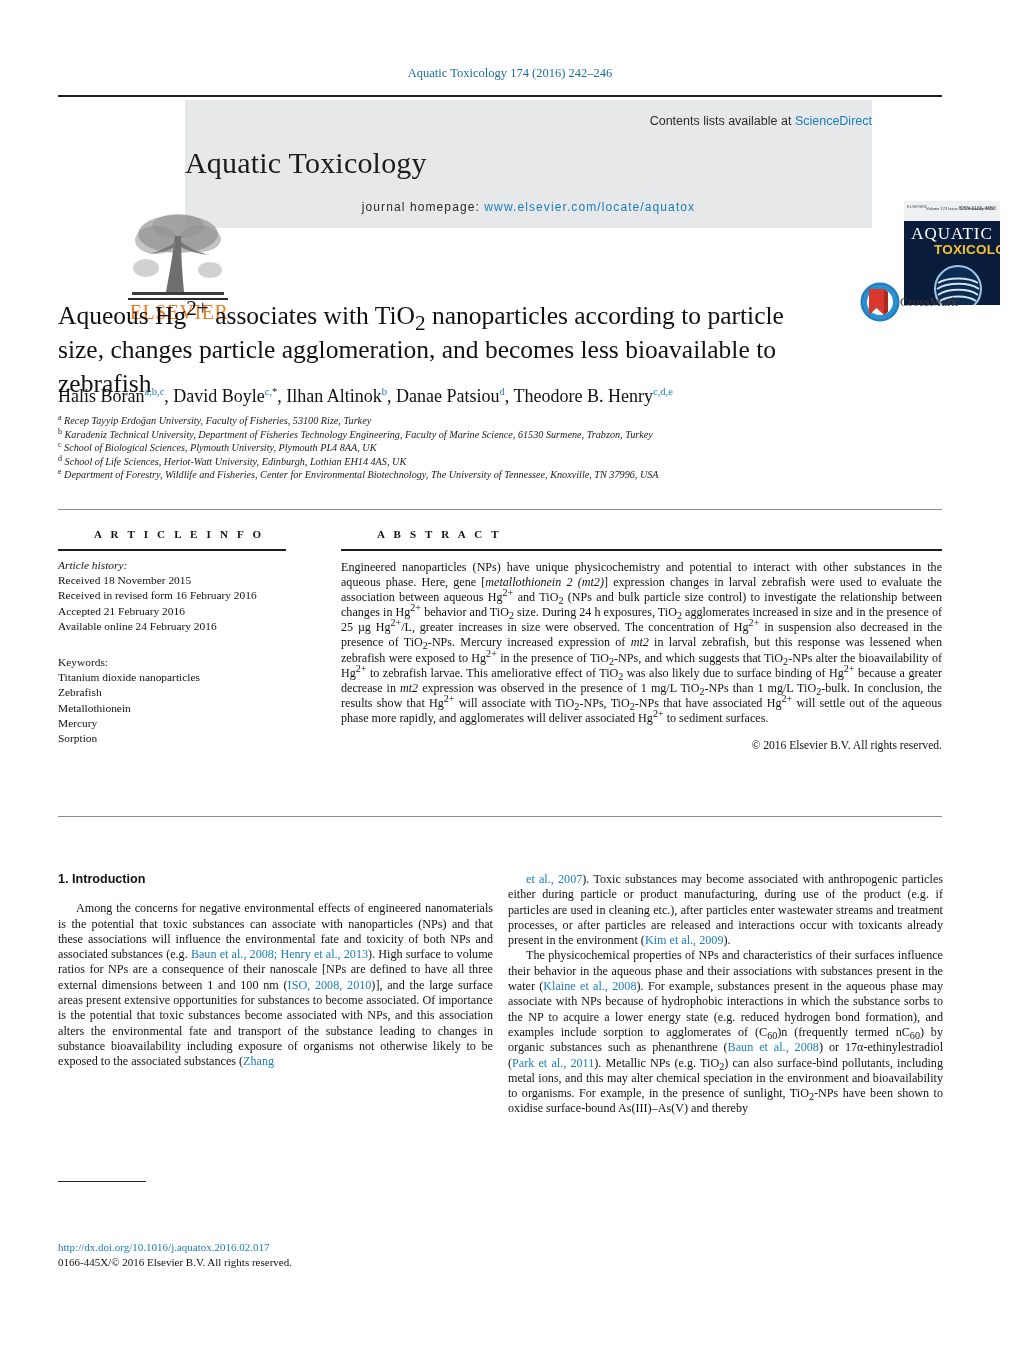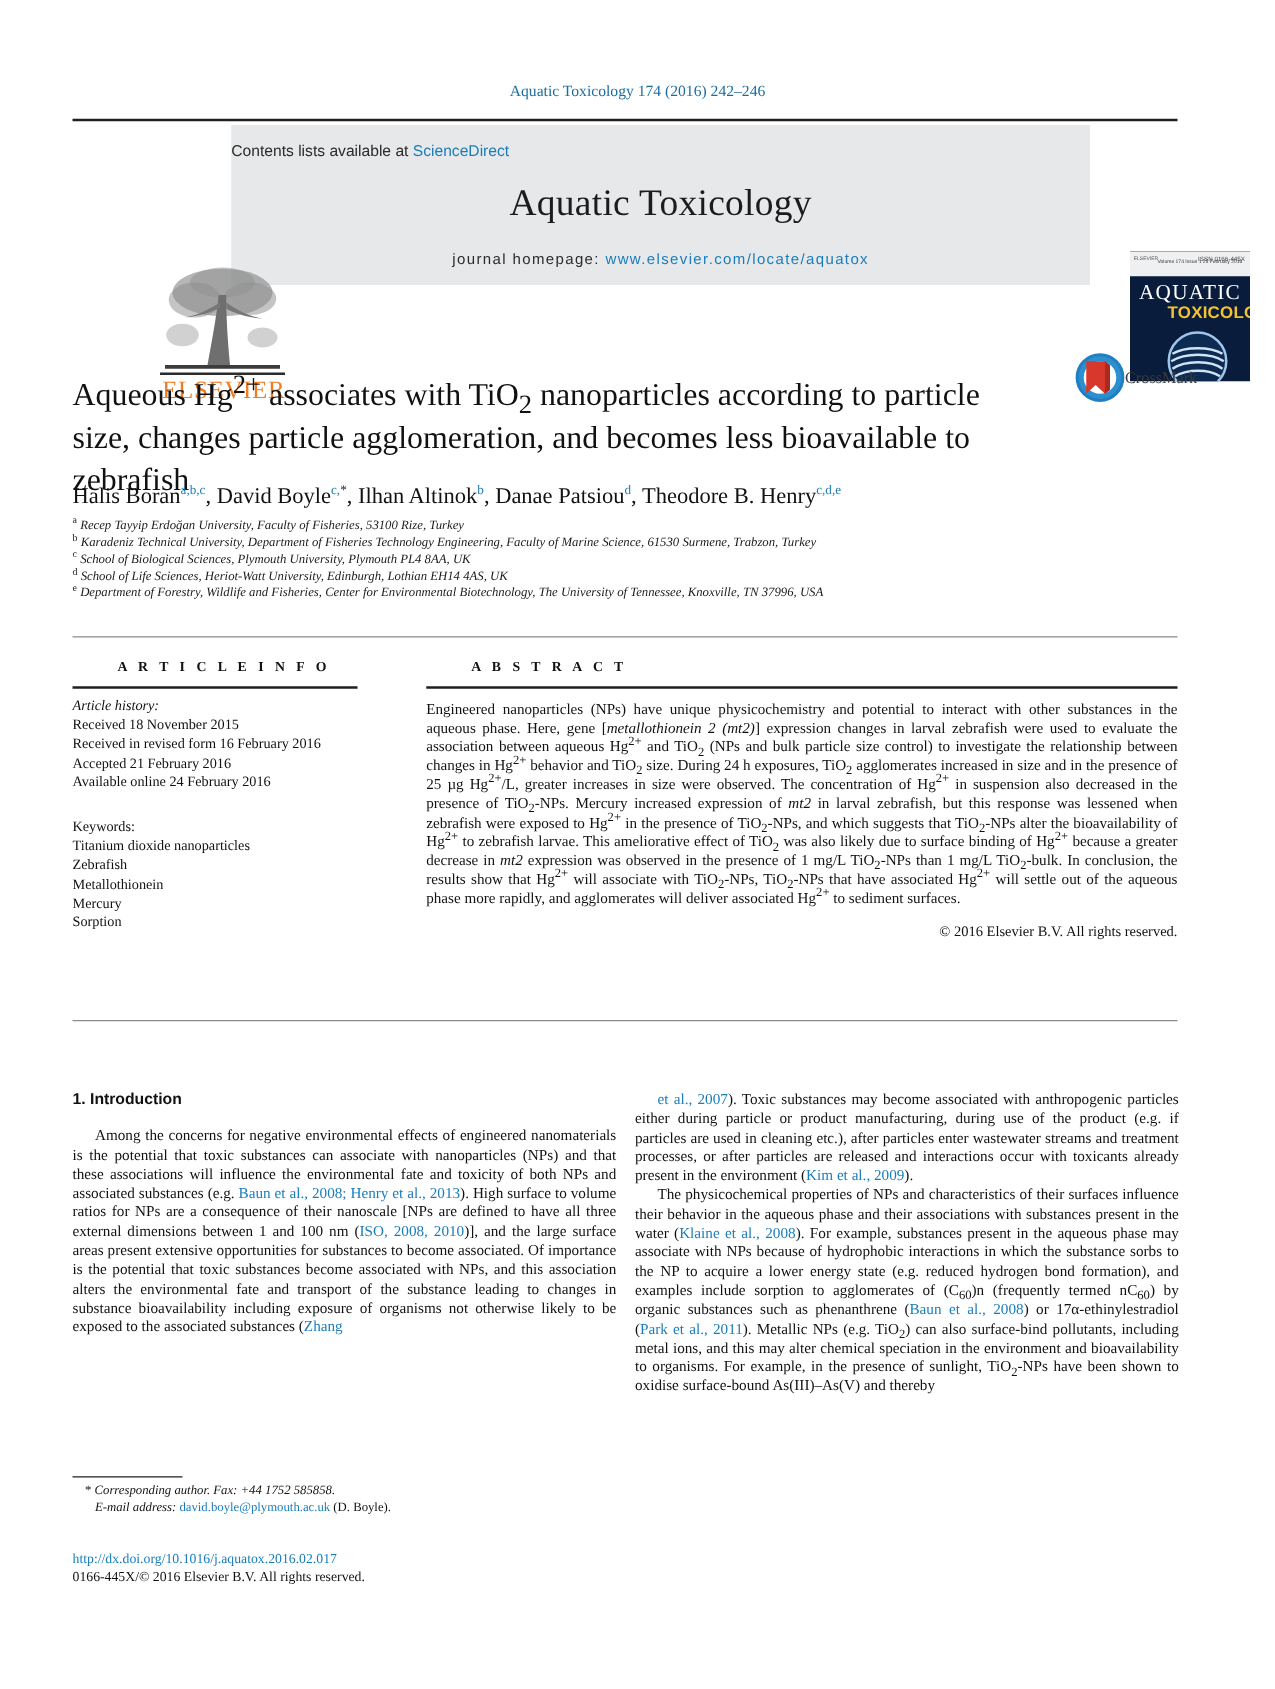--- a/index.html
+++ b/index.html
@@ -24,26 +24,26 @@
   .rule-top { position:absolute; left:58px; top:95px; width:884px; height:2px; background:#231f20; }
 
   
   .banner { position:absolute; left:58px; top:100px; width:884px; height:128px; }
   .banner-grey {
     position:absolute; left:127px; top:0; width:687px; height:128px;
     background:#e7e8ea;
   }
   .contents-line {
     position:absolute; left:127px; top:14px; width:687px;
-    text-align:left; font-family:"Liberation Sans", sans-serif; font-size:12.5px; color:#2b2b2b;
+    text-align:right; font-family:"Liberation Sans", sans-serif; font-size:12.5px; color:#2b2b2b;
   }
   .contents-line .sd { color:#1a7dba; }
   .journal-title {
     position:absolute; left:127px; top:46px; width:687px;
-    text-align:center; font-family:"Liberation Serif", serif;
+    text-align:left; font-family:"Liberation Serif", serif;
     font-size:30px; color:#1c1c1c; letter-spacing:0.2px;
   }
   .homepage-line {
     position:absolute; left:127px; top:100px; width:687px;
     text-align:center; font-family:"Liberation Sans", sans-serif; font-size:12px;
     letter-spacing:1.1px; color:#2b2b2b;
   }
   .homepage-line .url { color:#1a7dba; }
 
   
@@ -269,23 +269,19 @@
     <div class="h1">1.  Introduction</div>
     <p class="p">Among the concerns for negative environmental effects of engineered nanomaterials is the potential that toxic substances can associate with nanoparticles (NPs) and that these associations will influence the environmental fate and toxicity of both NPs and associated substances (e.g. <span class="lnk">Baun et al., 2008; Henry et al., 2013</span>). High surface to volume ratios for NPs are a consequence of their nanoscale [NPs are defined to have all three external dimensions between 1 and 100 nm (<span class="lnk">ISO, 2008, 2010</span>)], and the large surface areas present extensive opportunities for substances to become associated. Of importance is the potential that toxic substances become associated with NPs, and this association alters the environmental fate and transport of the substance leading to changes in substance bioavailability including exposure of organisms not otherwise likely to be exposed to the associated substances (<span class="lnk">Zhang</span></p>
   </div>
 
   <div class="body-col body-right">
     <p class="p"><span class="lnk">et al., 2007</span>). Toxic substances may become associated with anthropogenic particles either during particle or product manufacturing, during use of the product (e.g. if particles are used in cleaning etc.), after particles enter wastewater streams and treatment processes, or after particles are released and interactions occur with toxicants already present in the environment (<span class="lnk">Kim et al., 2009</span>).</p>
     <p class="p">The physicochemical properties of NPs and characteristics of their surfaces influence their behavior in the aqueous phase and their associations with substances present in the water (<span class="lnk">Klaine et al., 2008</span>). For example, substances present in the aqueous phase may associate with NPs because of hydrophobic interactions in which the substance sorbs to the NP to acquire a lower energy state (e.g. reduced hydrogen bond formation), and examples include sorption to agglomerates of (C<sub>60</sub>)n (frequently termed nC<sub>60</sub>) by organic substances such as phenanthrene (<span class="lnk">Baun et al., 2008</span>) or 17α-ethinylestradiol (<span class="lnk">Park et al., 2011</span>). Metallic NPs (e.g. TiO<sub>2</sub>) can also surface-bind pollutants, including metal ions, and this may alter chemical speciation in the environment and bioavailability to organisms. For example, in the presence of sunlight, TiO<sub>2</sub>-NPs have been shown to oxidise surface-bound As(III)–As(V) and thereby</p>
   </div>
 
   <div class="foot-rule"></div>
-  <div class="footnote">
-    <div style="text-indent:10px">* <span class="it">Corresponding author. Fax: +44 1752 585858.</span></div>
-    <div style="text-indent:18px"><span class="it">E-mail address:</span> <span class="lnk">david.boyle@plymouth.ac.uk</span> (D. Boyle).</div>
-  </div>
 
   <div class="imprint">
     <div class="doi">http://dx.doi.org/10.1016/j.aquatox.2016.02.017</div>
     <div>0166-445X/© 2016 Elsevier B.V. All rights reserved.</div>
   </div>
 
 </div>
 
 </body></html>

